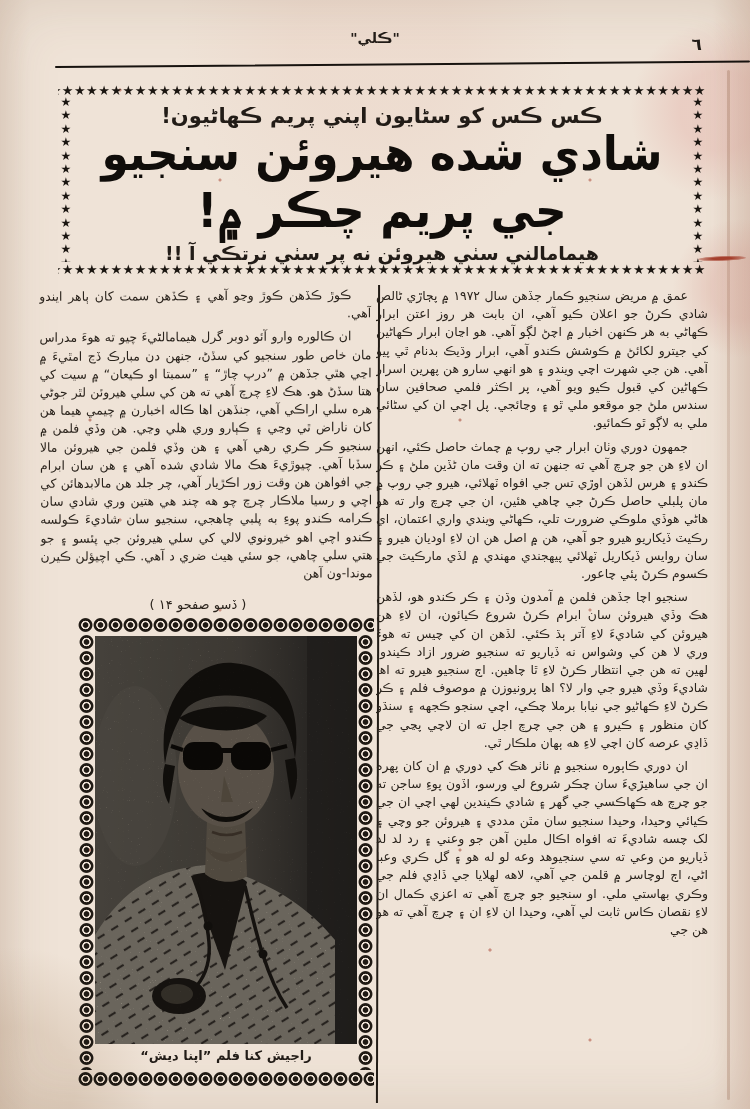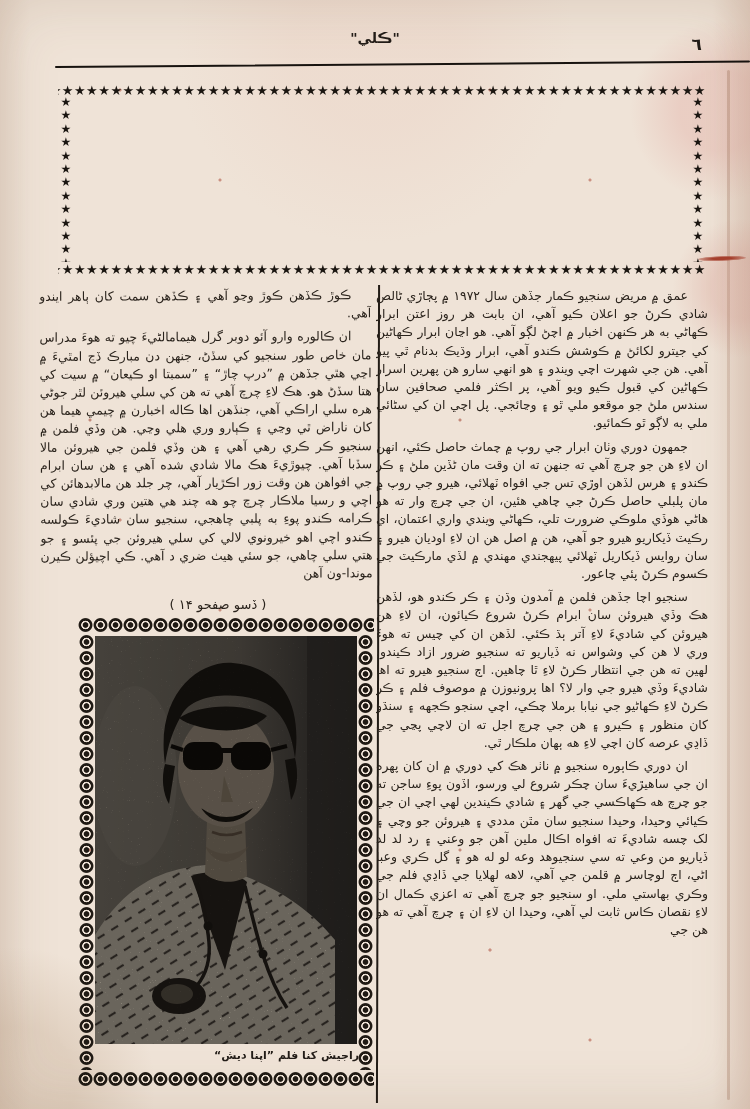--- a/index.html
+++ b/index.html
@@ -87,21 +87,21 @@
     background-image:
       radial-gradient(circle at 7.5px 8px, #201a14 0 2.4px, transparent 3.2px),
       radial-gradient(circle at 7.5px 8px, transparent 0 4px, #201a14 4.6px 6.4px, transparent 7.4px);
     background-size:15px 16px;background-repeat:repeat-y;}
   .rosette-col.left{left:1px;}
   .rosette-col.right{right:1px;}
   .photo{position:absolute;top:20px;left:17px;width:262px;height:408px;
     box-shadow:inset 0 0 14px rgba(0,0,0,.55);background:#6f685e;}
   .photo svg{display:block;width:100%;height:100%;}
   .caption{position:absolute;bottom:19px;left:15px;right:15px;height:25px;
-    font-size:11px;font-weight:bold;color:#221c17;line-height:24px;}
+    text-align:center;font-size:13px;font-weight:bold;color:#221c17;line-height:24px;}
 </style>
 </head>
 <body>
 
 <div class="page" data-name="newspaper-page">
   <div class="speckles" data-name="paper-speckles"></div>
   <div class="crease" data-name="fold-crease"></div>
   <div class="red-smudge" data-name="ink-smudge"></div>
 
   <div class="masthead ink" data-name="masthead-title">"ڪلي"</div>
@@ -130,29 +130,34 @@
 ★
 ★
 ★
 ★
 ★
 ★
 ★
 ★
 ★
 ★</div>
+    <div class="inner" dir="rtl">
+      <div class="kicker ink" data-name="headline-kicker">ڪس ڪس کو سڻايون اپني پريم ڪهاڻيون!</div>
+      <div class="headline" data-name="main-headline">شادي شده هيروئن سنجيو جي پريم چڪر ۾!</div>
+      <div class="subhead ink" data-name="sub-headline">هيمامالني سٺي هيروئن نه پر سٺي نرتڪي آ !!</div>
+    </div>
   </div>
 
   <div class="divider" data-name="column-divider"></div>
 
   <div class="col col-left" dir="rtl" data-name="left-column">
     <p data-name="left-paragraph-1">ڪوڙ ڪڏهن ڪوڙ وڃو آهي ۽ ڪڏهن سمت کان ٻاهر ايندو آهي.</p>
     <p data-name="left-paragraph-2">ان ڪالوره وارو آئو دوبر گرل هيمامالڻيءَ چيو ته هوءَ مدراس مان خاص طور سنجيو کي سڏڻ، جنهن دن مبارڪ ڏڃ امٿيءَ ۾ اڃي هٿي جڏهن ۾ ”درپ چاڙ“ ۽ ”سمبتا او ڪيعان“ ۾ سيت کي هتا سڏڻ هو. هڪ لاءِ چرچ آهي ته هن کي سلي هيروئن لٿر جوڻي هره سلي اراڪي آهي، جنڏهن اها ڪاله اخبارن ۾ چيمي هيما هن کان ناراض ٿي وڃي ۽ ڪٻارو وري هلي وڃي. هن وڏي فلمن ۾ سنجيو ڪر ڪري رهي آهي ۽ هن وڏي فلمن جي هيروئن مالا سڏبا آهي. چيوڙيءَ هڪ مالا شادي شده آهي ۽ هن سان ابرام جي افواهن هن وقت زور اڪڙيار آهي، چر جلد هن مالابدهائن کي اچي و رسيا ملاڪار چرچ چو هه چند هي هتين وري شادي سان ڪرامه ڪندو پوءِ به پلبي چاهجي، سنجيو سان شاديءَ ڪولسه ڪندو اچي اهو خيرونوي لالي کي سلي هيروئن جي پئسو ۽ جو هتي سلي چاهي، جو سئي هيٺ ضري د آهي. ڪي اچيؤلن ڪيرن موندا-ون آهن</p>
   </div>
-  <div class="col continuation ink" dir="rtl" style="left:52px;top:594px;width:332px;height:20px;" data-name="continuation-note">( ڏسو صفحو ۱۴ )</div>
+  <div class="col continuation ink" dir="rtl" style="left:32px;top:594px;width:332px;height:20px;" data-name="continuation-note">( ڏسو صفحو ۱۴ )</div>
 
   <div class="col col-right" dir="rtl" data-name="right-column">
     <p data-name="right-paragraph-1">عمق ۾ مريض سنجيو ڪمار جڏهن سال ١٩٧٢ ۾ پڄاڙي ڻالص شادي ڪرڻ جو اعلان ڪيو آهي، ان بابت هر روز اعتن ابرار ڪهاڻي به هر ڪنهن اخبار ۾ اچڻ لڳو آهي. هو اڃان ابرار ڪهاڻين کي جيترو لکائڻ ۾ ڪوشش ڪندو آهي، ابرار وڌيڪ بدنام ٿي پيو آهي. هن جي شهرت اچي ويندو ۽ هو انهي سارو هن پهرين اسرار ڪهاڻين کي قبول ڪيو ويو آهي، پر اڪثر فلمي صحافين سان سندس ملڻ جو موقعو ملي ٿو ۽ وڃائجي. پل اچي ان کي سڻائي ملي به لاڳو ٿو ڪمائيو.</p>
     <p data-name="right-paragraph-2">جمهون دوري وٺان ابرار جي روپ ۾ چماث حاصل ڪئي، انهن ان لاءِ هن جو چرچ آهي ته جنهن ته ان وقت مان ڻڏين ملڻ ۽ ڪر ڪندو ۽ هرس لڏهن اوڙي تس جي افواه ٽهلائي، هيرو جي روپ ۾ مان پلبلي حاصل ڪرڻ جي چاهي هئين، ان جي چرچ وار ته هو هاڻي هوڏي ملوڪي ضرورت تلي، ڪهاڻي ويندي واري اعتمان، اي رڪيٽ ڏيکاريو هيرو جو آهي، هن ۾ اصل هن ان لاءِ اوديان هيرو ۽ سان روايس ڏيکاريل ٽهلائي پيهجندي مهندي ۾ لڏي مارڪيٽ جي ڪسوم ڪرڻ پئي چاعور.</p>
     <p data-name="right-paragraph-3">سنجيو اچا جڏهن فلمن ۾ آمدون وڌن ۽ ڪر ڪندو هو، لڏهن هڪ وڏي هيروئن سان ابرام ڪرڻ شروع ڪيائون، ان لاءِ هن هيروئن کي شاديءَ لاءِ آتر ٻڌ ڪئي. لڏهن ان کي چيس ته هوءَ وري لا هن کي وشواس نه ڏياريو ته سنجيو ضرور ازاد ڪيندو، لهين ته هن جي انتظار ڪرڻ لاءِ ٿا چاهين. اڄ سنجيو هيرو ته اها شاديءَ وڏي هيرو جي وار لا؟ اها پرونيوزن ۾ موصوف فلم ۽ ڪر ڪرڻ لاءِ ڪهاڻيو جي نيابا برملا چڪي، اچي سنجو ڪجهه ۽ سنڌو کان منظور ۽ ڪيرو ۽ هن جي چرچ اجل ته ان لاچي پڃي جي ڏاڍي عرصه کان اچي لاءِ هه ٻهان ملڪار ٿي.</p>
     <p data-name="right-paragraph-4">ان دوري ڪاٻوره سنجيو ۾ ناٺر هڪ کي دوري ۾ ان کان پهره ان جي ساهيڙيءَ سان چڪر شروع لي ورسو، اڏون پوءِ ساجن ته جو چرچ هه ڪهاڪسي جي گهر ۽ شادي ڪيندين لهي اچي ان جي ڪيائي وحيدا، وحيدا سنجيو سان مٿن مددي ۽ هيروئن جو وچي ۽ لک چسه شاديءَ ته افواه اڪال ملين آهن جو وعني ۽ رد لد لد ڏياريو من وعي ته سي سنجيوهد وعه لو له هو ۽ گل ڪري وعبا اڻي، اڄ لوچاسر ۾ قلمن جي آهي، لاهه لهلايا جي ڏاڍي فلم جي وڪري بهاستي ملي. او سنجيو جو چرچ آهي ته اعزي ڪمال ان لاءِ نقصان ڪاس ثابت لي آهي، وحيدا ان لاءِ ان ۽ چرچ آهي ته هو هن جي</p>
   </div>
 
   <div class="photo-frame" data-name="photo-frame">
     <div class="rosette-row top" data-name="rosette-border-top"></div>

